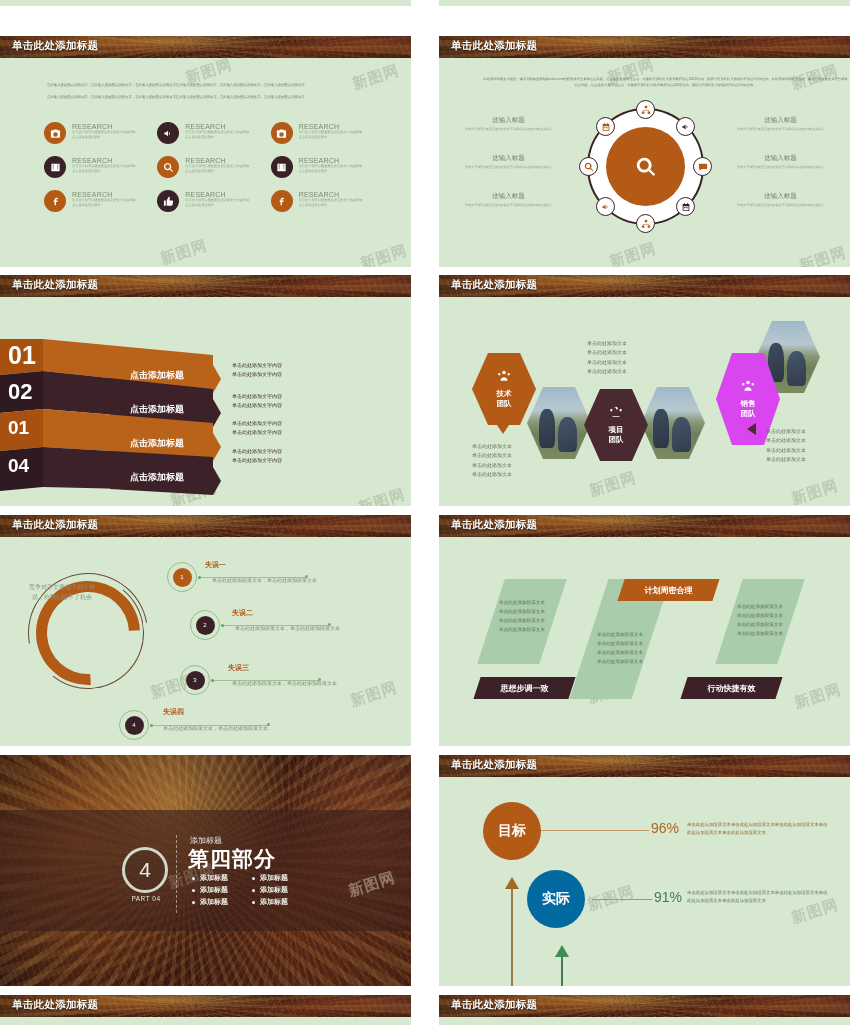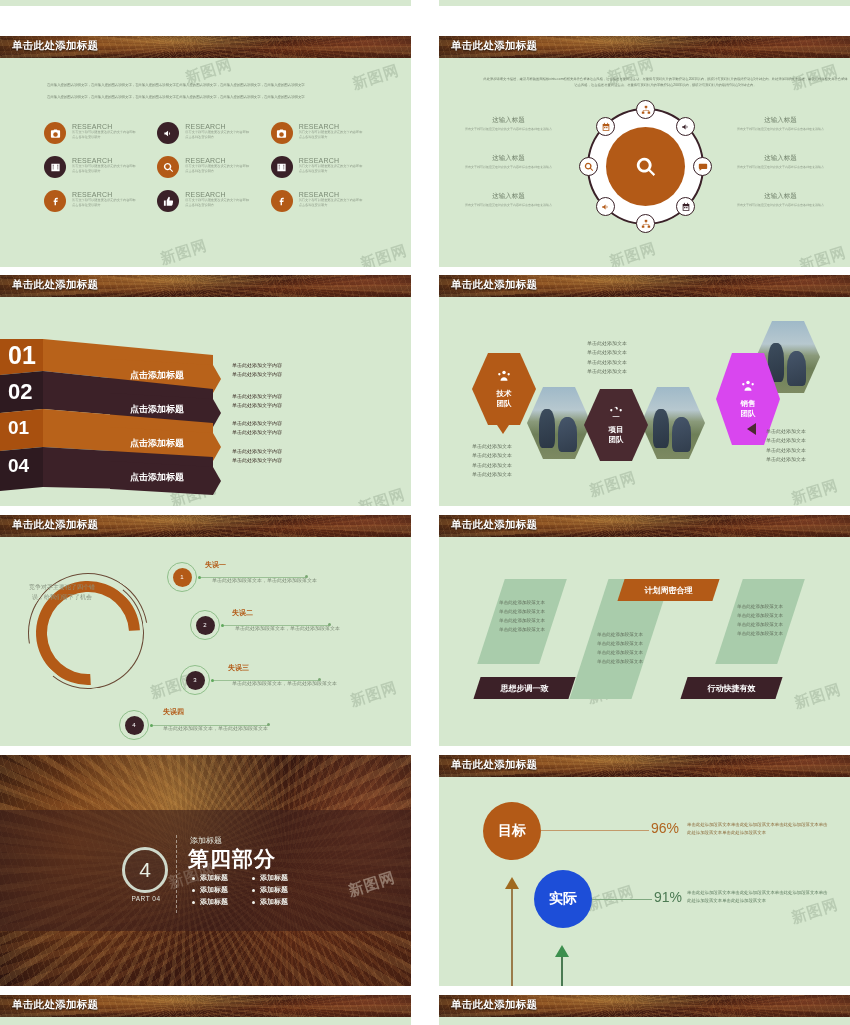--- a/index.html
+++ b/index.html
@@ -724,21 +724,21 @@
 
       <div class="bal-stem" style="left:72px; top:110px; height:110px; background:#9a7b4a;"></div>
       <div class="bal-tip" style="left:66px; top:100px; border-left:7px solid transparent; border-right:7px solid transparent; border-bottom:12px solid #a0691f;"></div>
       <div class="bal" style="left:44px; top:25px; width:58px; height:58px; background:#b35a17;">目标</div>
       <div class="s8-line" style="left:102px; top:53px; width:108px; background:#c39a6b;"></div>
       <div class="s8-pct" style="left:212px; top:43px; color:#b0641f;">96%</div>
       <div class="s8-txt" style="left:248px; top:44px; color:#8a6636;">单击此处添加段落文本单击此处添加段落文本单击此处添加段落文本单击此处添加段落文本单击此处添加段落文本</div>
 
       <div class="bal-stem" style="left:122px; top:178px; height:60px; background:#4a7a52;"></div>
       <div class="bal-tip" style="left:116px; top:168px; border-left:7px solid transparent; border-right:7px solid transparent; border-bottom:12px solid #3c8f4e;"></div>
-      <div class="bal" style="left:95px; top:93px; width:58px; height:58px; background:#1d4ed8;">实际</div>
+      <div class="bal" style="left:88px; top:93px; width:58px; height:58px; background:#0369a1;">实际</div>
       <div class="s8-line" style="left:153px; top:122px; width:60px; background:#7fa87f;"></div>
       <div class="s8-pct" style="left:215px; top:112px; color:#4c7a53;">91%</div>
       <div class="s8-txt" style="left:248px; top:112px; color:#5c7a5e;">单击此处添加段落文本单击此处添加段落文本单击此处添加段落文本单击此处添加段落文本单击此处添加段落文本</div>
     </div>
   </div>
 
   <div class="slide" style="left:0; top:995px; height:30px;">
     <div class="hdr">
       <div class="fractal"></div>
       <div class="hdr-title">单击此处添加标题</div>

